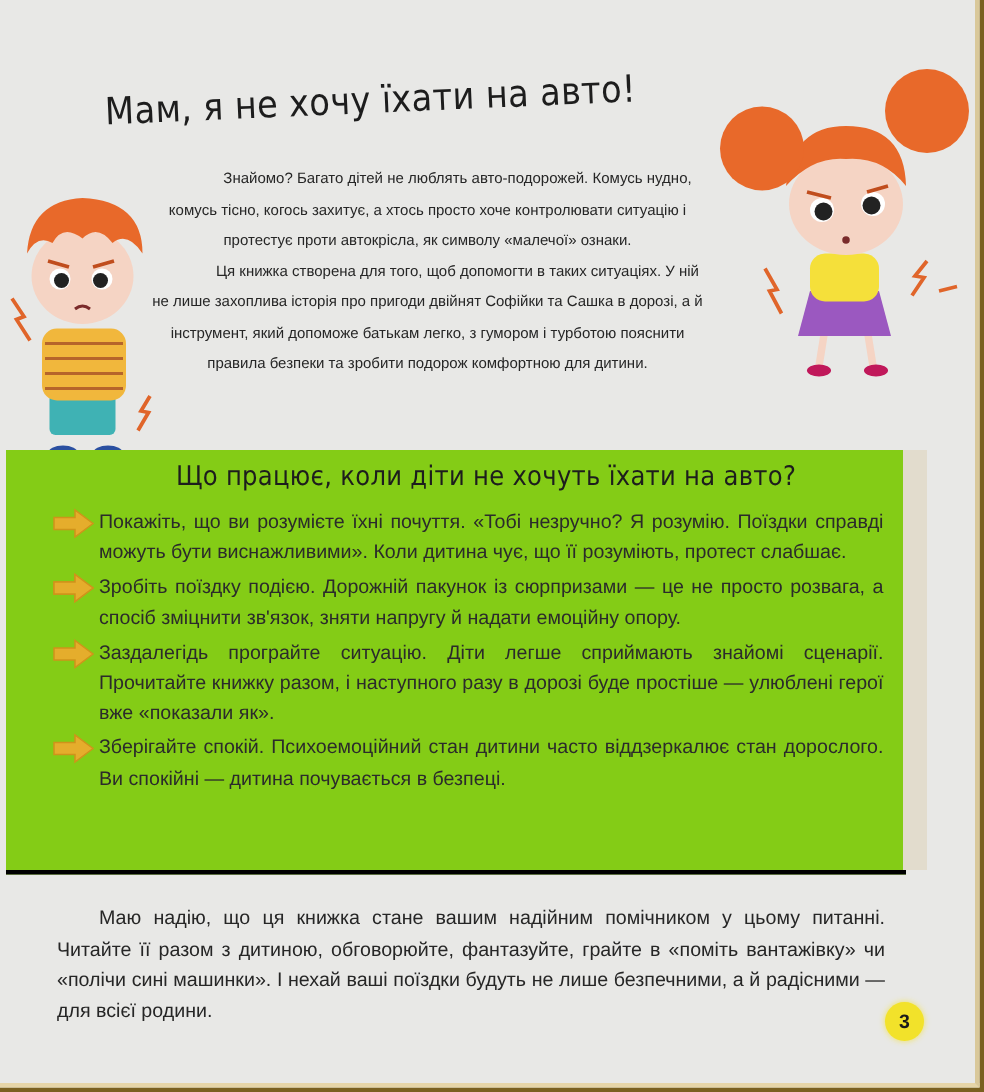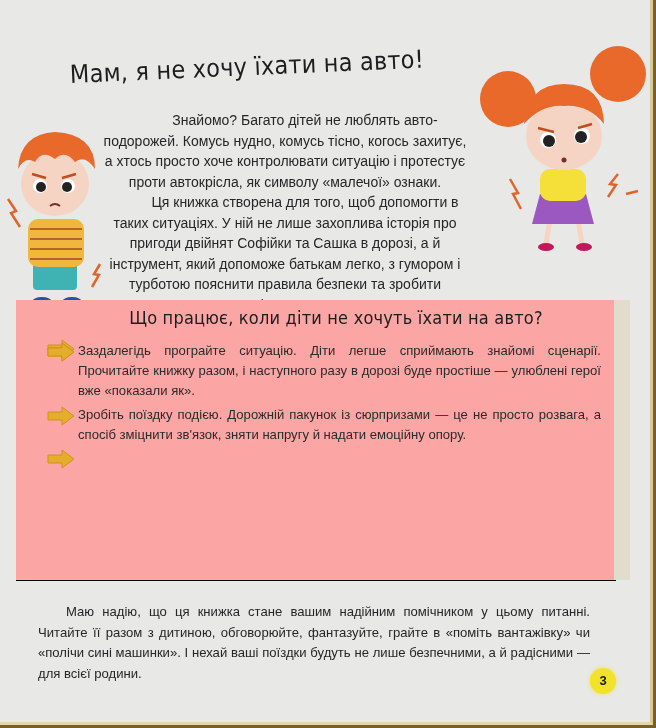--- a/index.html
+++ b/index.html
@@ -19,30 +19,30 @@
     .title {
       position: absolute; left: 70px; top: 60px;
       font-family: "DejaVu Sans Condensed", "DejaVu Sans", sans-serif;
       font-size: 25px; color: #1d1d1d;
       transform: rotate(-2.5deg); transform-origin: left center;
       letter-spacing: 0.2px;
       white-space: nowrap;
     }
     .intro {
       position: absolute; left: 100px; top: 110px; width: 370px;
-      font-size: 14px; line-height: 20.5px; color: #262626;
+      font-size: 10px; line-height: 20.5px; color: #262626;
     }
     .intro p { margin: 0; text-indent: 40px; text-align: center; }
     .boy, .girl { position: absolute; }
     .boy { left: 0; top: 124px; width: 115px; height: 185px; }
     .girl { left: 478px; top: 44px; width: 170px; height: 215px; }
     .tips-box {
-      position: absolute; left: 16px; top: 300px; width: 600px; height: 280px;
-      background: #fca5a5;
-      border-bottom: 1px solid #000000;
+      position: absolute; left: 4px; top: 300px; width: 600px; height: 280px;
+      background: #84cc16;
+      border-bottom: 3px solid #000000;
     }
     .tips-edge {
       position: absolute; right: -14px; top: 0; width: 16px; height: 280px;
       background: #e2dccd;
     }
     .tips-title {
       position: absolute; left: 0; width: 640px; top: 7px; text-align: center;
       font-family: "DejaVu Sans Condensed", "DejaVu Sans", sans-serif;
       font-size: 18px; color: #1d1d1d; letter-spacing: 0.2px;
     }
@@ -123,42 +123,44 @@
   </div>
 
   <div class="tips-box">
     <div class="tips-edge"></div>
     <div class="tips-title">Що працює, коли діти не хочуть їхати на авто?</div>
     <div class="tips-list">
       <div class="tip">
         <svg class="arrow" viewBox="0 0 30 22">
             <path d="M2 7 h14 v-5 l12 9 -12 9 v-5 h-14z" fill="#e5ad2c" stroke="#d0931a" stroke-width="1"></path>
           </svg>
+        <span>Покажіть, що ви розумієте їхні почуття. «Тобі незручно? Я розумію. Поїздки справді можуть бути виснажливими». Коли дитина чує, що її розуміють, протест слабшає.</span>
       </div>
       <div class="tip">
         <svg class="arrow" viewBox="0 0 30 22">
             <path d="M2 7 h14 v-5 l12 9 -12 9 v-5 h-14z" fill="#e5ad2c" stroke="#d0931a" stroke-width="1"></path>
           </svg>
+      </div>
+      <div class="tip">
+        <svg class="arrow" viewBox="0 0 30 22">
+            <path d="M2 7 h14 v-5 l12 9 -12 9 v-5 h-14z" fill="#e5ad2c" stroke="#d0931a" stroke-width="1"></path>
+          </svg>
+        <span>Зробіть поїздку подією. Дорожній пакунок із сюрпризами — це не просто розвага, а спосіб зміцнити зв'язок, зняти напругу й надати емоційну опору.</span>
       </div>
       <div class="tip">
         <svg class="arrow" viewBox="0 0 30 22">
             <path d="M2 7 h14 v-5 l12 9 -12 9 v-5 h-14z" fill="#e5ad2c" stroke="#d0931a" stroke-width="1"></path>
           </svg>
         <span>Заздалегідь програйте ситуацію. Діти легше сприймають знайомі сценарії. Прочитайте книжку разом, і наступного разу в дорозі буде простіше — улюблені герої вже «показали як».</span>
       </div>
       <div class="tip">
         <svg class="arrow" viewBox="0 0 30 22">
             <path d="M2 7 h14 v-5 l12 9 -12 9 v-5 h-14z" fill="#e5ad2c" stroke="#d0931a" stroke-width="1"></path>
           </svg>
-        <span>Зробіть поїздку подією. Дорожній пакунок із сюрпризами — це не просто розвага, а спосіб зміцнити зв'язок, зняти напругу й надати емоційну опору.</span>
-      </div>
-      <div class="tip">
-        <svg class="arrow" viewBox="0 0 30 22">
-            <path d="M2 7 h14 v-5 l12 9 -12 9 v-5 h-14z" fill="#e5ad2c" stroke="#d0931a" stroke-width="1"></path>
-          </svg>
+        <span>Зберігайте спокій. Психоемоційний стан дитини часто віддзеркалює стан дорослого. Ви спокійні — дитина почувається в безпеці.</span>
       </div>
     </div>
   </div>
 
   <div class="outro">
     <p>Маю надію, що ця книжка стане вашим надійним помічником у цьому питанні. Читайте її разом з дитиною, обговорюйте, фантазуйте, грайте в «поміть вантажівку» чи «полічи сині машинки». І нехай ваші поїздки будуть не лише безпечними, а й радісними — для всієї родини.</p>
   </div>
 
   <div class="page-num">3</div>
 </div>

